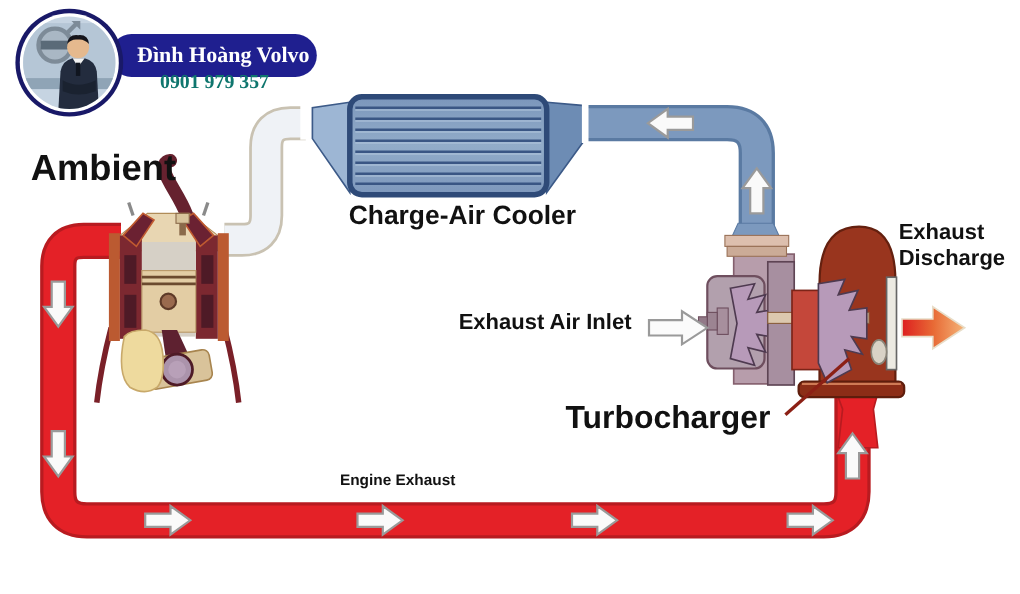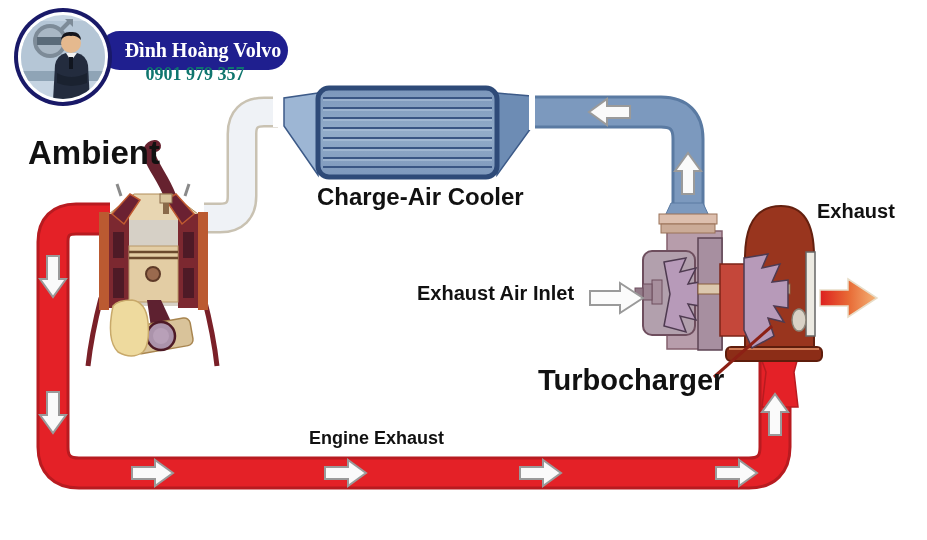--- a/index.html
+++ b/index.html
@@ -5,22 +5,22 @@
   html,body{margin:0;padding:0;background:#fff;}
   #stage{position:relative;width:927px;height:540px;background:#ffffff;overflow:hidden;
          font-family:"Liberation Sans",sans-serif;}
   #diagram-svg{position:absolute;left:0;top:0;}
   .lbl{position:absolute;color:#111;font-weight:bold;white-space:nowrap;letter-spacing:0px;}
   .lbl-engine{left:28px;top:134px;font-size:33px;}
   .lbl-cooler{left:317px;top:183px;font-size:24px;}
   .lbl-caf{left:531px;top:67px;font-size:20px;}
   .lbl-aai{left:417px;top:282px;font-size:20px;}
   .lbl-exd{left:801px;top:199px;font-size:20px;line-height:24px;margin-left:16px;}
-  .lbl-turbo{left:514px;top:364px;font-size:29px;margin-left:24px;}
-  .lbl-exh{left:309px;top:428px;font-size:18px;}
+  .lbl-turbo{left:514px;top:364px;font-size:29px;}
+  .lbl-exh{left:309px;top:428px;font-size:14px;}
   
   .badge{position:absolute;left:0;top:0;width:320px;height:115px;}
   .badge-pill{position:absolute;left:100px;top:31px;width:188px;height:39px;background:#1f1f8f;
               border-radius:20px;display:flex;align-items:center;justify-content:center;}
   .badge-pill span{color:#ffffff;font-family:"Liberation Serif",serif;font-weight:bold;font-size:20px;
                    padding-left:18px;}
   .badge-phone{position:absolute;left:110px;top:64px;width:170px;text-align:center;
                color:#0f766e;font-family:"Liberation Serif",serif;font-weight:bold;font-size:18px;}
   .badge-avatar{position:absolute;left:13px;top:7px;}
 </style>
@@ -164,20 +164,21 @@
     </g>
 
     <line x1="714" y1="377" x2="772" y2="326" stroke="#8c2015" stroke-width="3"></line>
   </svg>
 
   <div class="lbl lbl-engine">Ambient</div>
   <div class="lbl lbl-cooler">Charge-Air Cooler</div>
   <div class="lbl lbl-aai">Exhaust Air Inlet</div>
   <div class="lbl lbl-exd">
     <div>Exhaust</div>
+    <div>Discharge</div>
   </div>
   <div class="lbl lbl-turbo">Turbocharger</div>
   <div class="lbl lbl-exh">Engine Exhaust</div>
 
   <div class="badge">
     <div class="badge-pill">
       <span>Đình Hoàng Volvo</span>
     </div>
     <div class="badge-phone">0901 979 357</div>
     <svg class="badge-avatar" width="100" height="100" viewBox="0 0 100 100">

